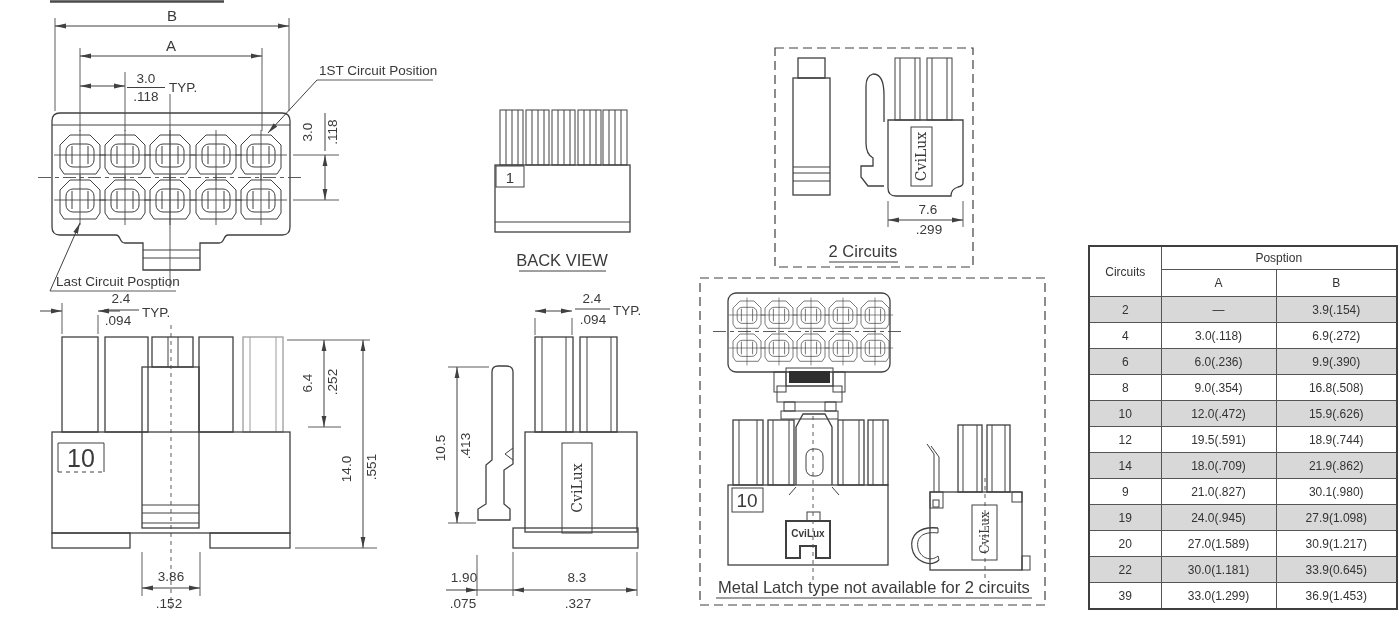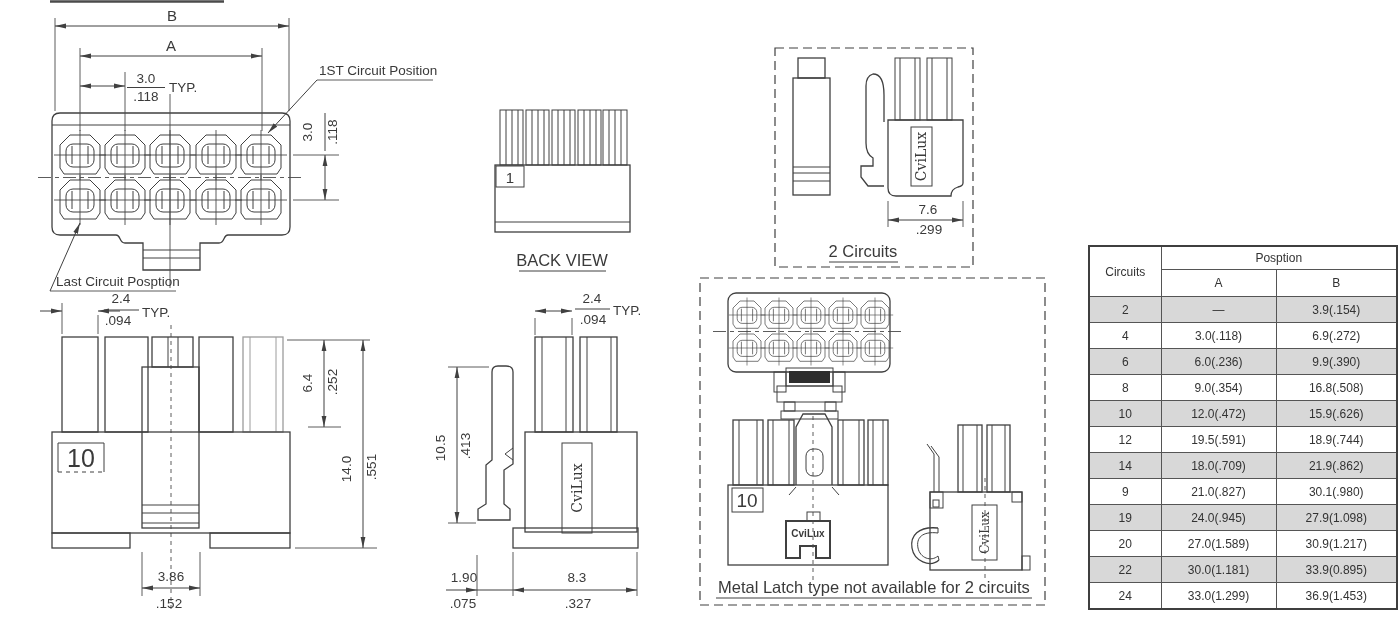--- a/index.html
+++ b/index.html
@@ -413,23 +413,23 @@
           <td>27.9(1.098)</td>
         </tr>
         <tr>
           <td>20</td>
           <td>27.0(1.589)</td>
           <td>30.9(1.217)</td>
         </tr>
         <tr class="shaded">
           <td>22</td>
           <td>30.0(1.181)</td>
-          <td>33.9(0.895)</td>
-        </tr>
-        <tr>
-          <td>24</td>
+          <td>33.9(0.645)</td>
+        </tr>
+        <tr>
+          <td>39</td>
           <td>33.0(1.299)</td>
           <td>36.9(1.453)</td>
         </tr>
       </tbody>
 </table>
 
 </div>
 
 </body></html>

